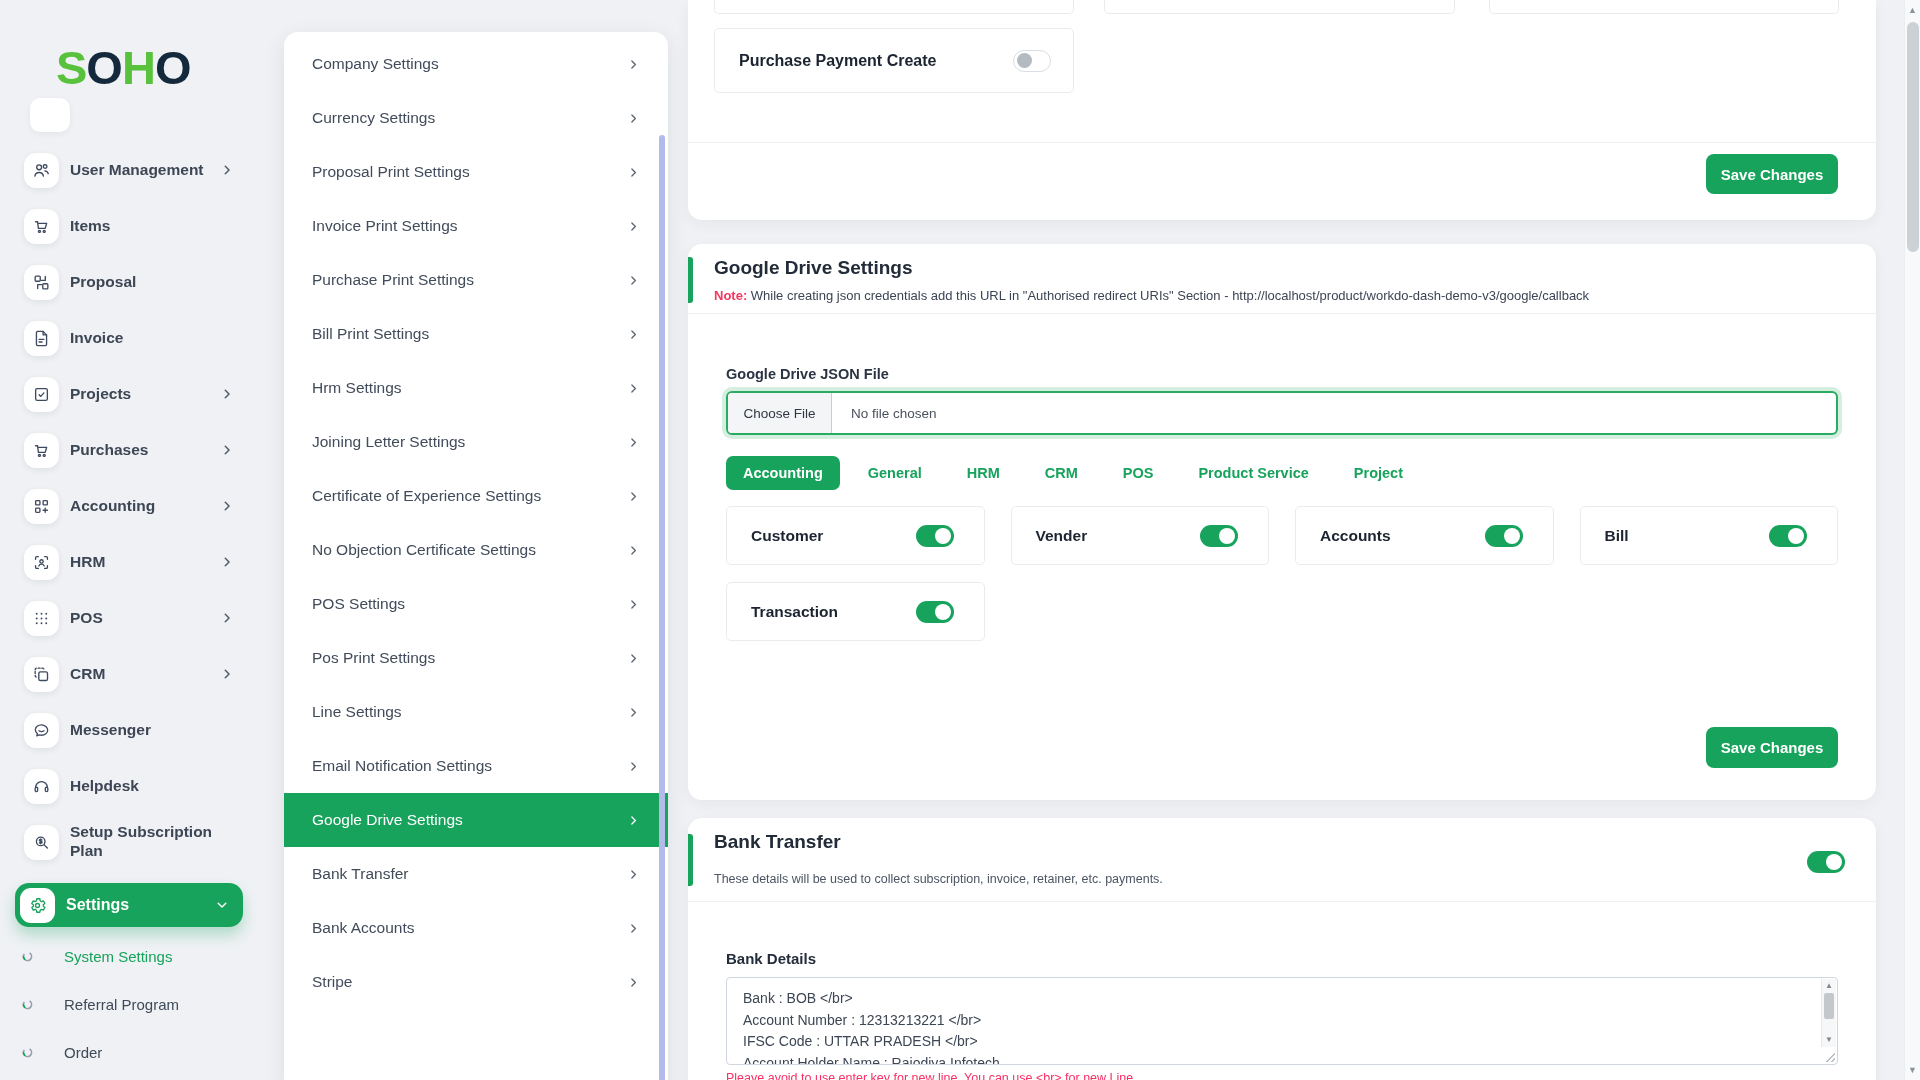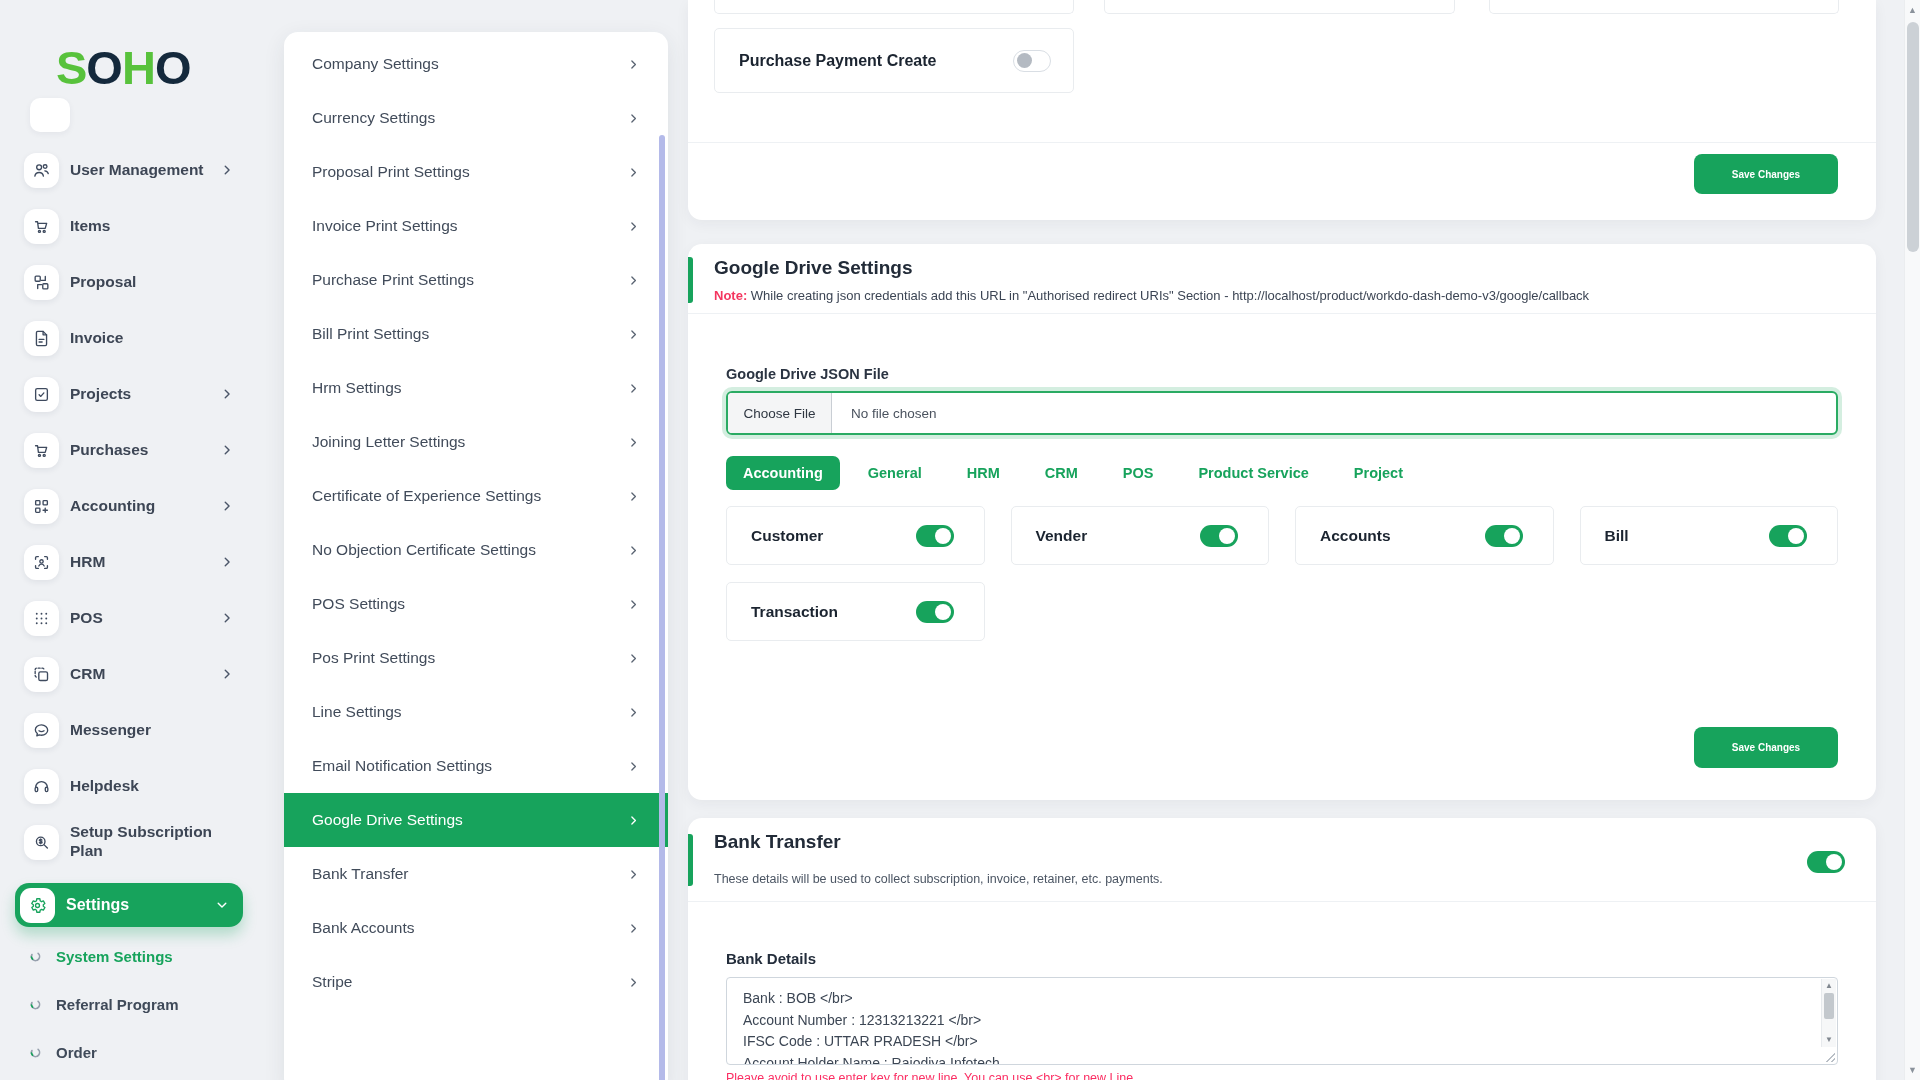--- a/index.html
+++ b/index.html
@@ -21,21 +21,21 @@
   .side-label { margin-left:11px; font-size:15.5px; font-weight:600; color:#3d4655; line-height:1.2; }
   .side-chev { margin-left:auto; color:#4a5568; display:flex; }
   .side-chev svg { width:14px; height:14px; }
   .side-active { position:absolute; left:15px; top:883px; width:228px; height:44px; background:var(--green);
                  border-radius:14px; display:flex; align-items:center; padding:0 14px 0 5px;
                  box-shadow:0 8px 14px rgba(23,163,92,.28); cursor:pointer; }
   .side-active .icon-box { color:var(--green); border-radius:11px; box-shadow:none; }
   .side-active .side-label { color:#fff; font-weight:700; font-size:16px; }
   .side-active .side-chev { color:#fff; }
   .sub-items { position:absolute; left:0; top:932px; width:284px; }
-  .sub-item { display:flex; align-items:center; height:48px; padding-left:29px; cursor:pointer; font-size:15px; font-weight:700; color:#3f4a59; }
+  .sub-item { display:flex; align-items:center; height:48px; padding-left:21px; cursor:pointer; font-size:15px; font-weight:400; color:#3f4a59;gap:16px; }
   .sub-item .bullet { width:13px; height:13px; margin-right:14px; display:flex; }
   .sub-item.active { color:var(--green); }
   
   .settings-card { position:absolute; left:284px; top:32px; width:384px; height:1060px; background:#fff;
                    border-radius:14px; box-shadow:0 6px 22px rgba(40,50,70,.09); overflow:hidden; }
   .settings-list { padding-top:5px; }
   .settings-row { height:54px; display:flex; align-items:center; justify-content:space-between;
                   padding:0 28px; font-size:15.5px; color:#414b5a; cursor:pointer; }
   .settings-row .row-chev { color:#5a6472; display:flex; }
   .settings-row .row-chev svg { width:13px; height:13px; }
@@ -47,21 +47,21 @@
   .card { background:#fff; border-radius:14px; box-shadow:0 4px 14px rgba(35,46,60,.05); position:relative; }
   
   .card-top { height:220px; border-radius:0 0 14px 14px; }
   .stub-box { position:absolute; top:0; height:14px; border:1px solid #e9ecef; border-top:none; border-radius:0 0 5px 5px; }
   .stub-1 { left:26px; width:360px; } .stub-2 { left:416px; width:351px; } .stub-3 { left:801px; width:350px; }
   .purchase-box { position:absolute; left:26px; top:28px; width:360px; height:65px; border:1px solid #e9ecef; border-radius:5px;
                   display:flex; align-items:center; justify-content:space-between; padding:0 22px 0 24px; }
   .box-label { font-size:16px; font-weight:700; color:#1b2430; }
   .card-divider { position:absolute; left:0; right:0; top:142px; border-top:1px solid #eef1f4; }
   .btn-save { background:var(--green); color:#fff; border:none; border-radius:8px; font-family:inherit;
-              font-size:10px; font-weight:600; width:144px; height:40px; cursor:pointer; }
+              font-size:15px; font-weight:600; width:132px; height:40px; cursor:pointer; }
   .save-1 { position:absolute; right:38px; top:154px; }
   
   .tgl { width:38px; height:22px; border-radius:11px; position:relative; cursor:pointer; flex:0 0 auto; }
   .tgl.on { background:var(--green); }
   .tgl.on::after { content:""; position:absolute; right:3px; top:3px; width:16px; height:16px; border-radius:50%; background:#fff; }
   .tgl.off { background:#fff; border:1px solid #d9dee4; }
   .tgl.off::after { content:""; position:absolute; left:3px; top:2.5px; width:15px; height:15px; border-radius:50%; background:#b4bac2; }
   
   .card-gdrive { margin-top:24px; height:556px; }
   .card-header { position:relative; border-bottom:1px solid #eef1f4; }

